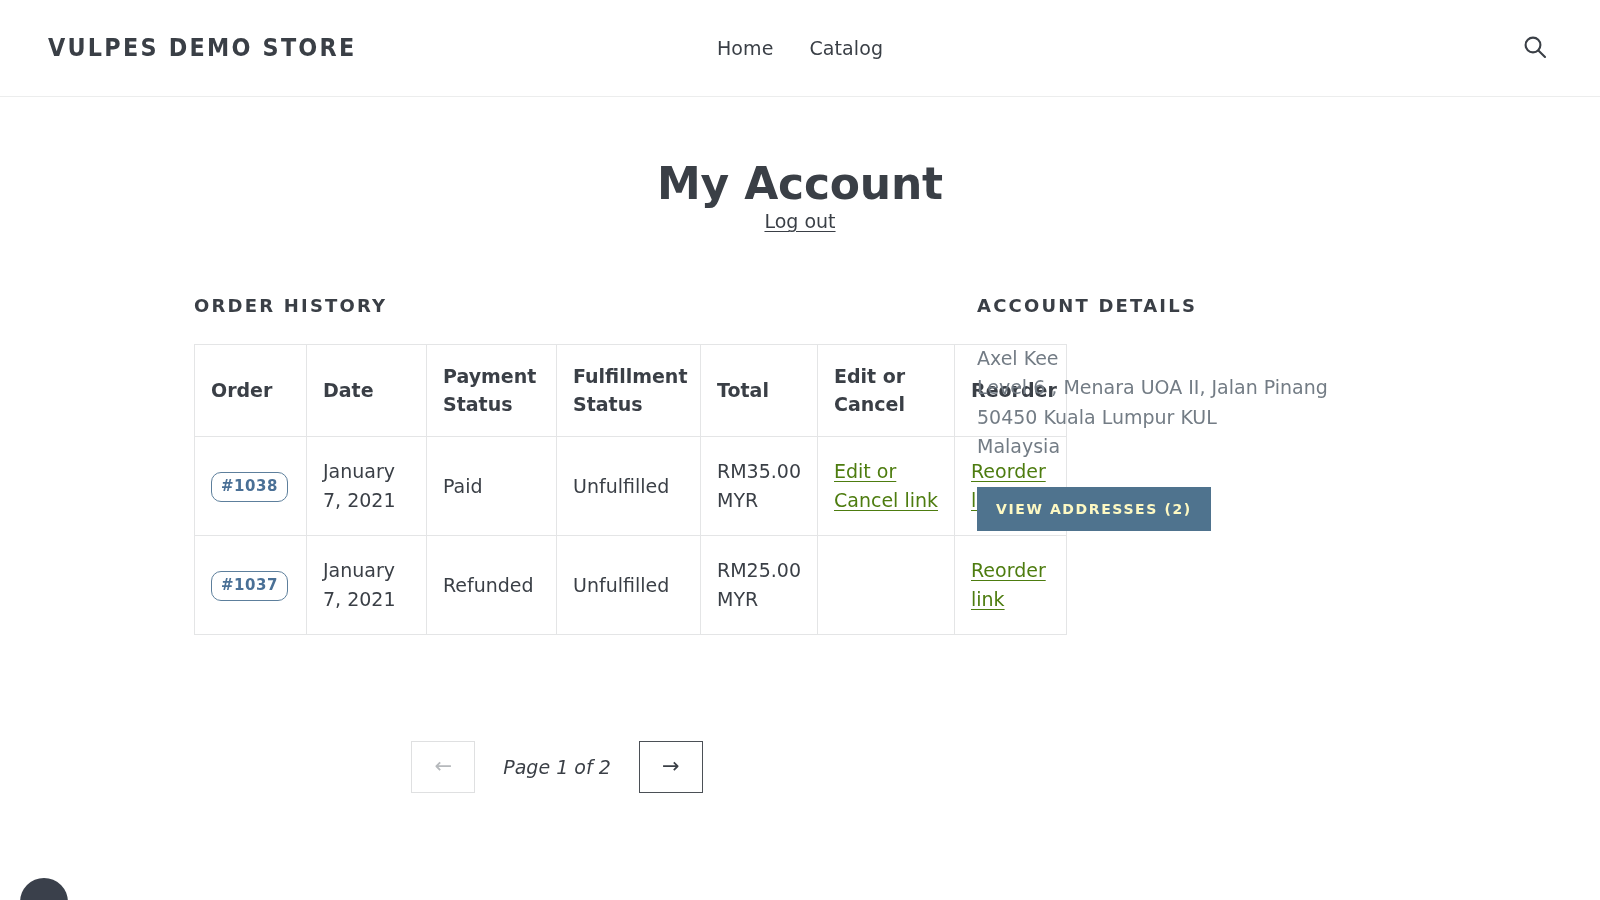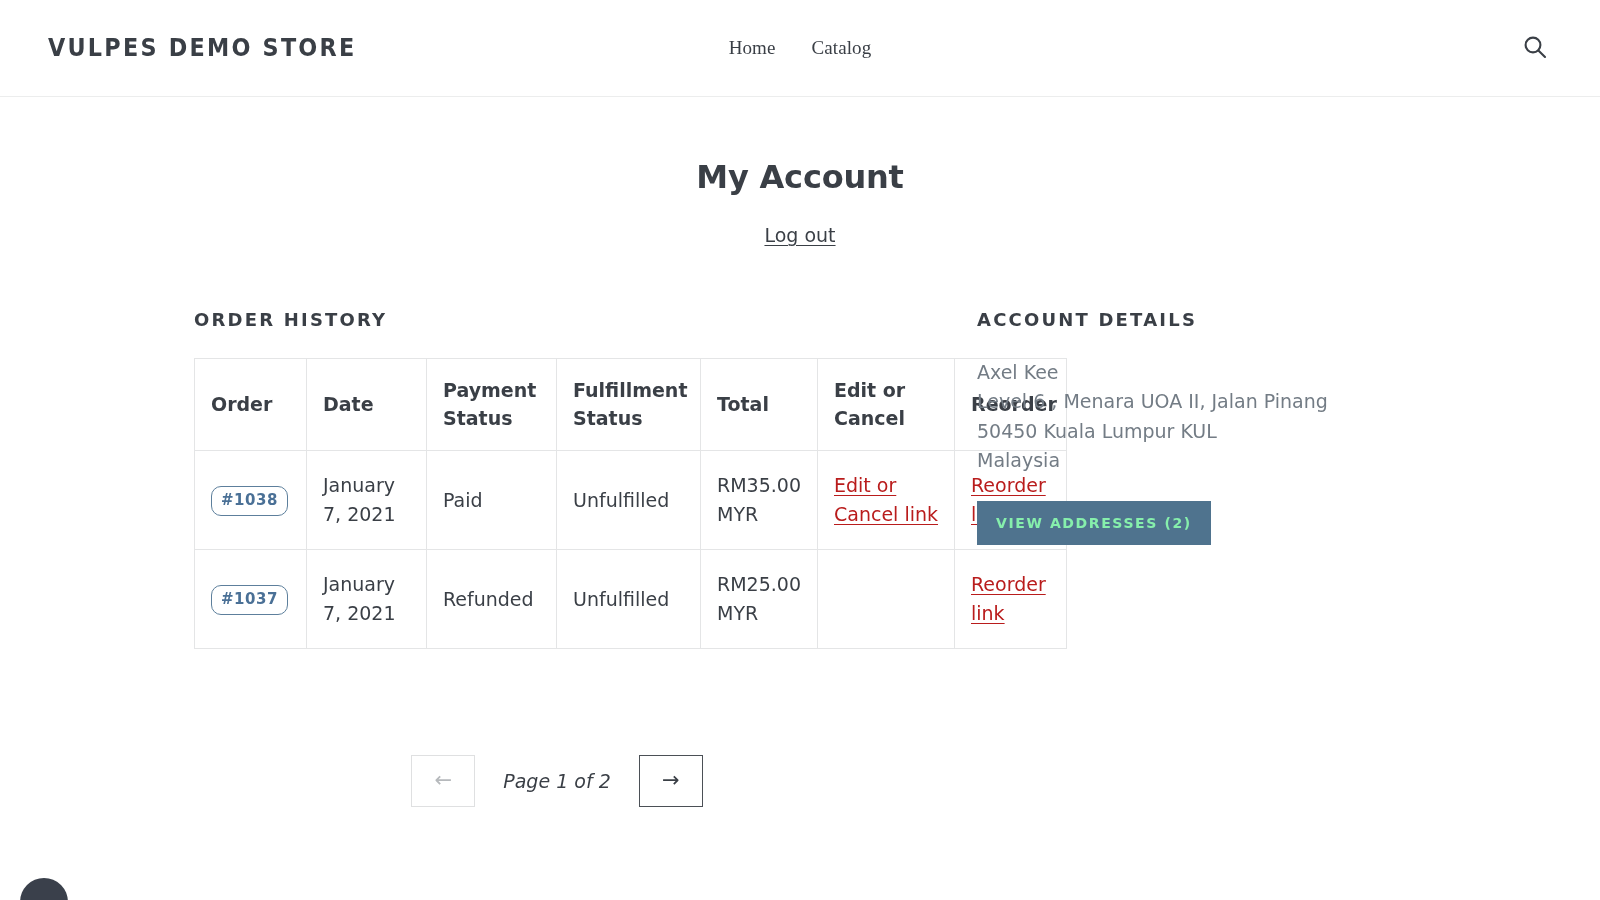--- a/index.html
+++ b/index.html
@@ -35,21 +35,20 @@
     transform: scaleX(0.93);
     transform-origin: left center;
   }
   .main-nav {
     position: absolute;
     left: 50%;
     transform: translateX(-50%);
     display: flex;
     align-items: center;
     gap: 36px;
-    font-family: Liberation Serif, serif;
   }
   .nav-link {
     font-size: 19px;
     color: #3a3f46;
     text-decoration: none;
     letter-spacing: 0.1px;
     white-space: nowrap;
   }
   .header-icons {
     margin-left: auto;
@@ -69,29 +68,29 @@
   }
 
   
   .page {
     padding: 0;
   }
   .page-title {
     margin: 0;
     padding-top: 63px;
     text-align: center;
-    font-size: 32px;
+    font-size: 44px;
     font-weight: 700;
     letter-spacing: -0.2px;
     color: #3a3f46;
     line-height: 1.1;
   }
   .logout-wrap {
     text-align: center;
-    margin-top: 29px;
+    margin-top: 2px;
   }
   .logout-link {
     font-size: 19px;
     color: #3a3f46;
     text-decoration: underline;
     text-underline-offset: 3px;
   }
 
   
   .account-grid {
@@ -154,37 +153,37 @@
     background: #fff;
     font-size: 15px;
     font-weight: 700;
     letter-spacing: 0.5px;
     padding: 6px 9px 7px;
     border-radius: 10px;
     text-decoration: none;
     line-height: 1;
   }
   .cell-link {
-    color: #b91c1c;
+    color: #4d7c0f;
     text-decoration: underline;
     text-underline-offset: 3px;
   }
 
   
   .details-lines {
     font-size: 19px;
     line-height: 1.55;
     color: #737c85;
   }
   .details-lines div { white-space: nowrap; }
   .btn-addresses {
     display: inline-block;
     margin-top: 25px;
     background: #4f738e;
-    color: #86efac;
+    color: #fef9c3;
     border: none;
     font-size: 14px;
     font-weight: 700;
     letter-spacing: 1.6px;
     text-transform: uppercase;
     padding: 15px 19px;
     cursor: pointer;
     font-family: "DejaVu Sans", "Liberation Sans", sans-serif;
     line-height: 1;
   }

